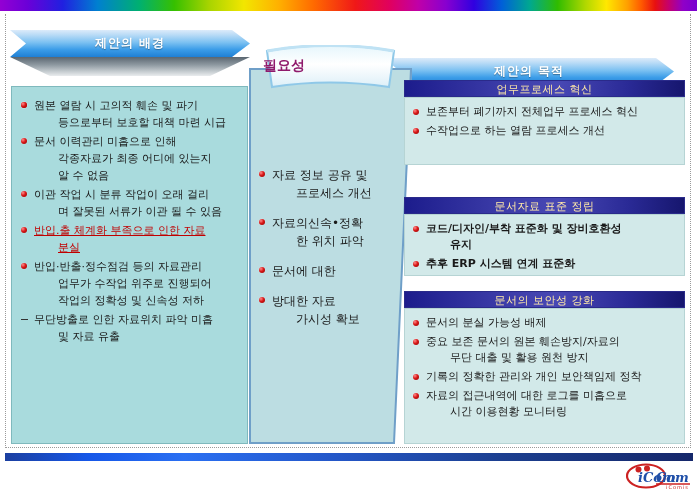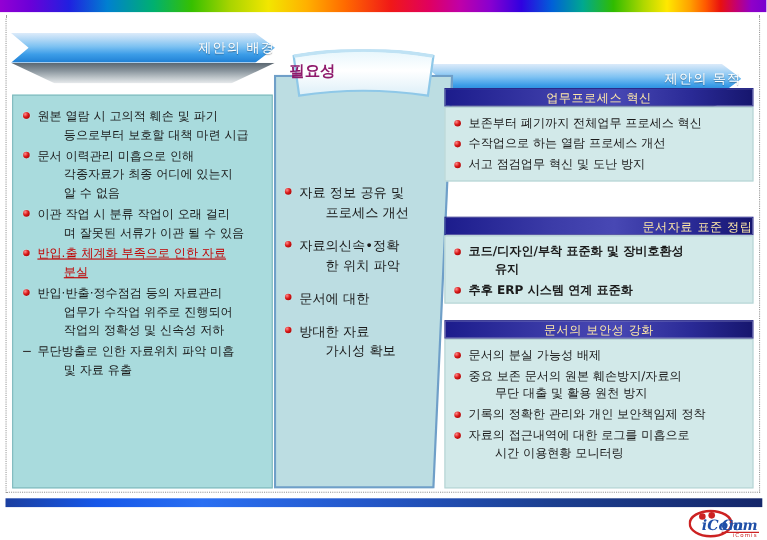--- a/index.html
+++ b/index.html
@@ -80,25 +80,26 @@
     left: 0; top: 27px;
     width: 100%; height: 19px;
     background: linear-gradient(to bottom, #5a6670 0%, #8c979f 40%, #c3cace 75%, #e9ecee 100%);
     clip-path: polygon(16px 0, calc(100% - 18px) 0, 100% 0, calc(100% - 40px) 100%, 40px 100%, 0 0);
   }
   .banner .banner-label {
     position: absolute;
     left: 0; top: 0;
     width: 100%; height: 27px;
     line-height: 27px;
-    text-align: right;
+    text-align: center;
     color: #ffffff;
     font-size: 12px;
     letter-spacing: 1px;
     text-shadow: 0 1px 1px rgba(0,0,0,.35);
+    font-weight: bold;
   }
 
   #banner-left  { left: 10px; top: 30px; width: 240px; }
   #banner-right { left: 384px; top: 26px; width: 290px; margin-top: 32px; }
 
   
   .teal-panel {
     position: absolute;
     background: #a9dbdd;
     border: 1px solid #7fb9bd;
@@ -212,21 +213,21 @@
   .sec-body .inner { padding: 6px 16px 4px 7px; }
   .sec-body li.bul-item {
     font-size: 11px;
     line-height: 16px;
     margin-bottom: 3px;
   }
 
   #sec1-title { left: 404px; top: 80px; width: 281px; }
   #sec1-body  { left: 404px; top: 97px; width: 281px; height: 68px; }
 
-  #sec2-title { left: 404px; top: 197px; width: 281px; text-align: right; }
+  #sec2-title { left: 404px; top: 197px; width: 281px; }
   #sec2-body  { left: 404px; top: 214px; width: 281px; height: 62px; font-weight: bold; }
 
   #sec3-title { left: 404px; top: 291px; width: 281px; }
   #sec3-body  { left: 404px; top: 308px; width: 281px; height: 136px; }
 </style>
 </head>
 <body>
 
 <div id="slide">
 
@@ -286,21 +287,20 @@
       <li class="bul-item"><span class="dot"></span><span>문서에 대한</span></li>
       <li class="bul-item"><span class="dot"></span><span>방대한 자료</span><span class="cont">가시성 확보</span></li>
     </ul>
 
   <div class="sec-title" id="sec1-title">업무프로세스 혁신</div>
   <div class="sec-body" id="sec1-body">
     <div class="inner">
         <ul class="bul" id="sec1-list">
           <li class="bul-item"><span class="dot"></span><span>보존부터 폐기까지 전체업무 프로세스 혁신</span></li>
           <li class="bul-item"><span class="dot"></span><span>수작업으로 하는 열람 프로세스 개선</span></li>
-          <li class="bul-item"><span class="dot"></span><span>서고 점검업무 혁신 및 도난 방지</span></li>
         </ul>
       </div>
   </div>
 
   <div class="sec-title" id="sec2-title">문서자료 표준 정립</div>
   <div class="sec-body" id="sec2-body">
     <div class="inner">
         <ul class="bul" id="sec2-list">
           <li class="bul-item"><span class="dot"></span><span>코드/디자인/부착  표준화  및  장비호환성</span><span class="cont">유지</span></li>
           <li class="bul-item"><span class="dot"></span><span>추후 ERP 시스템 연계 표준화</span></li>

